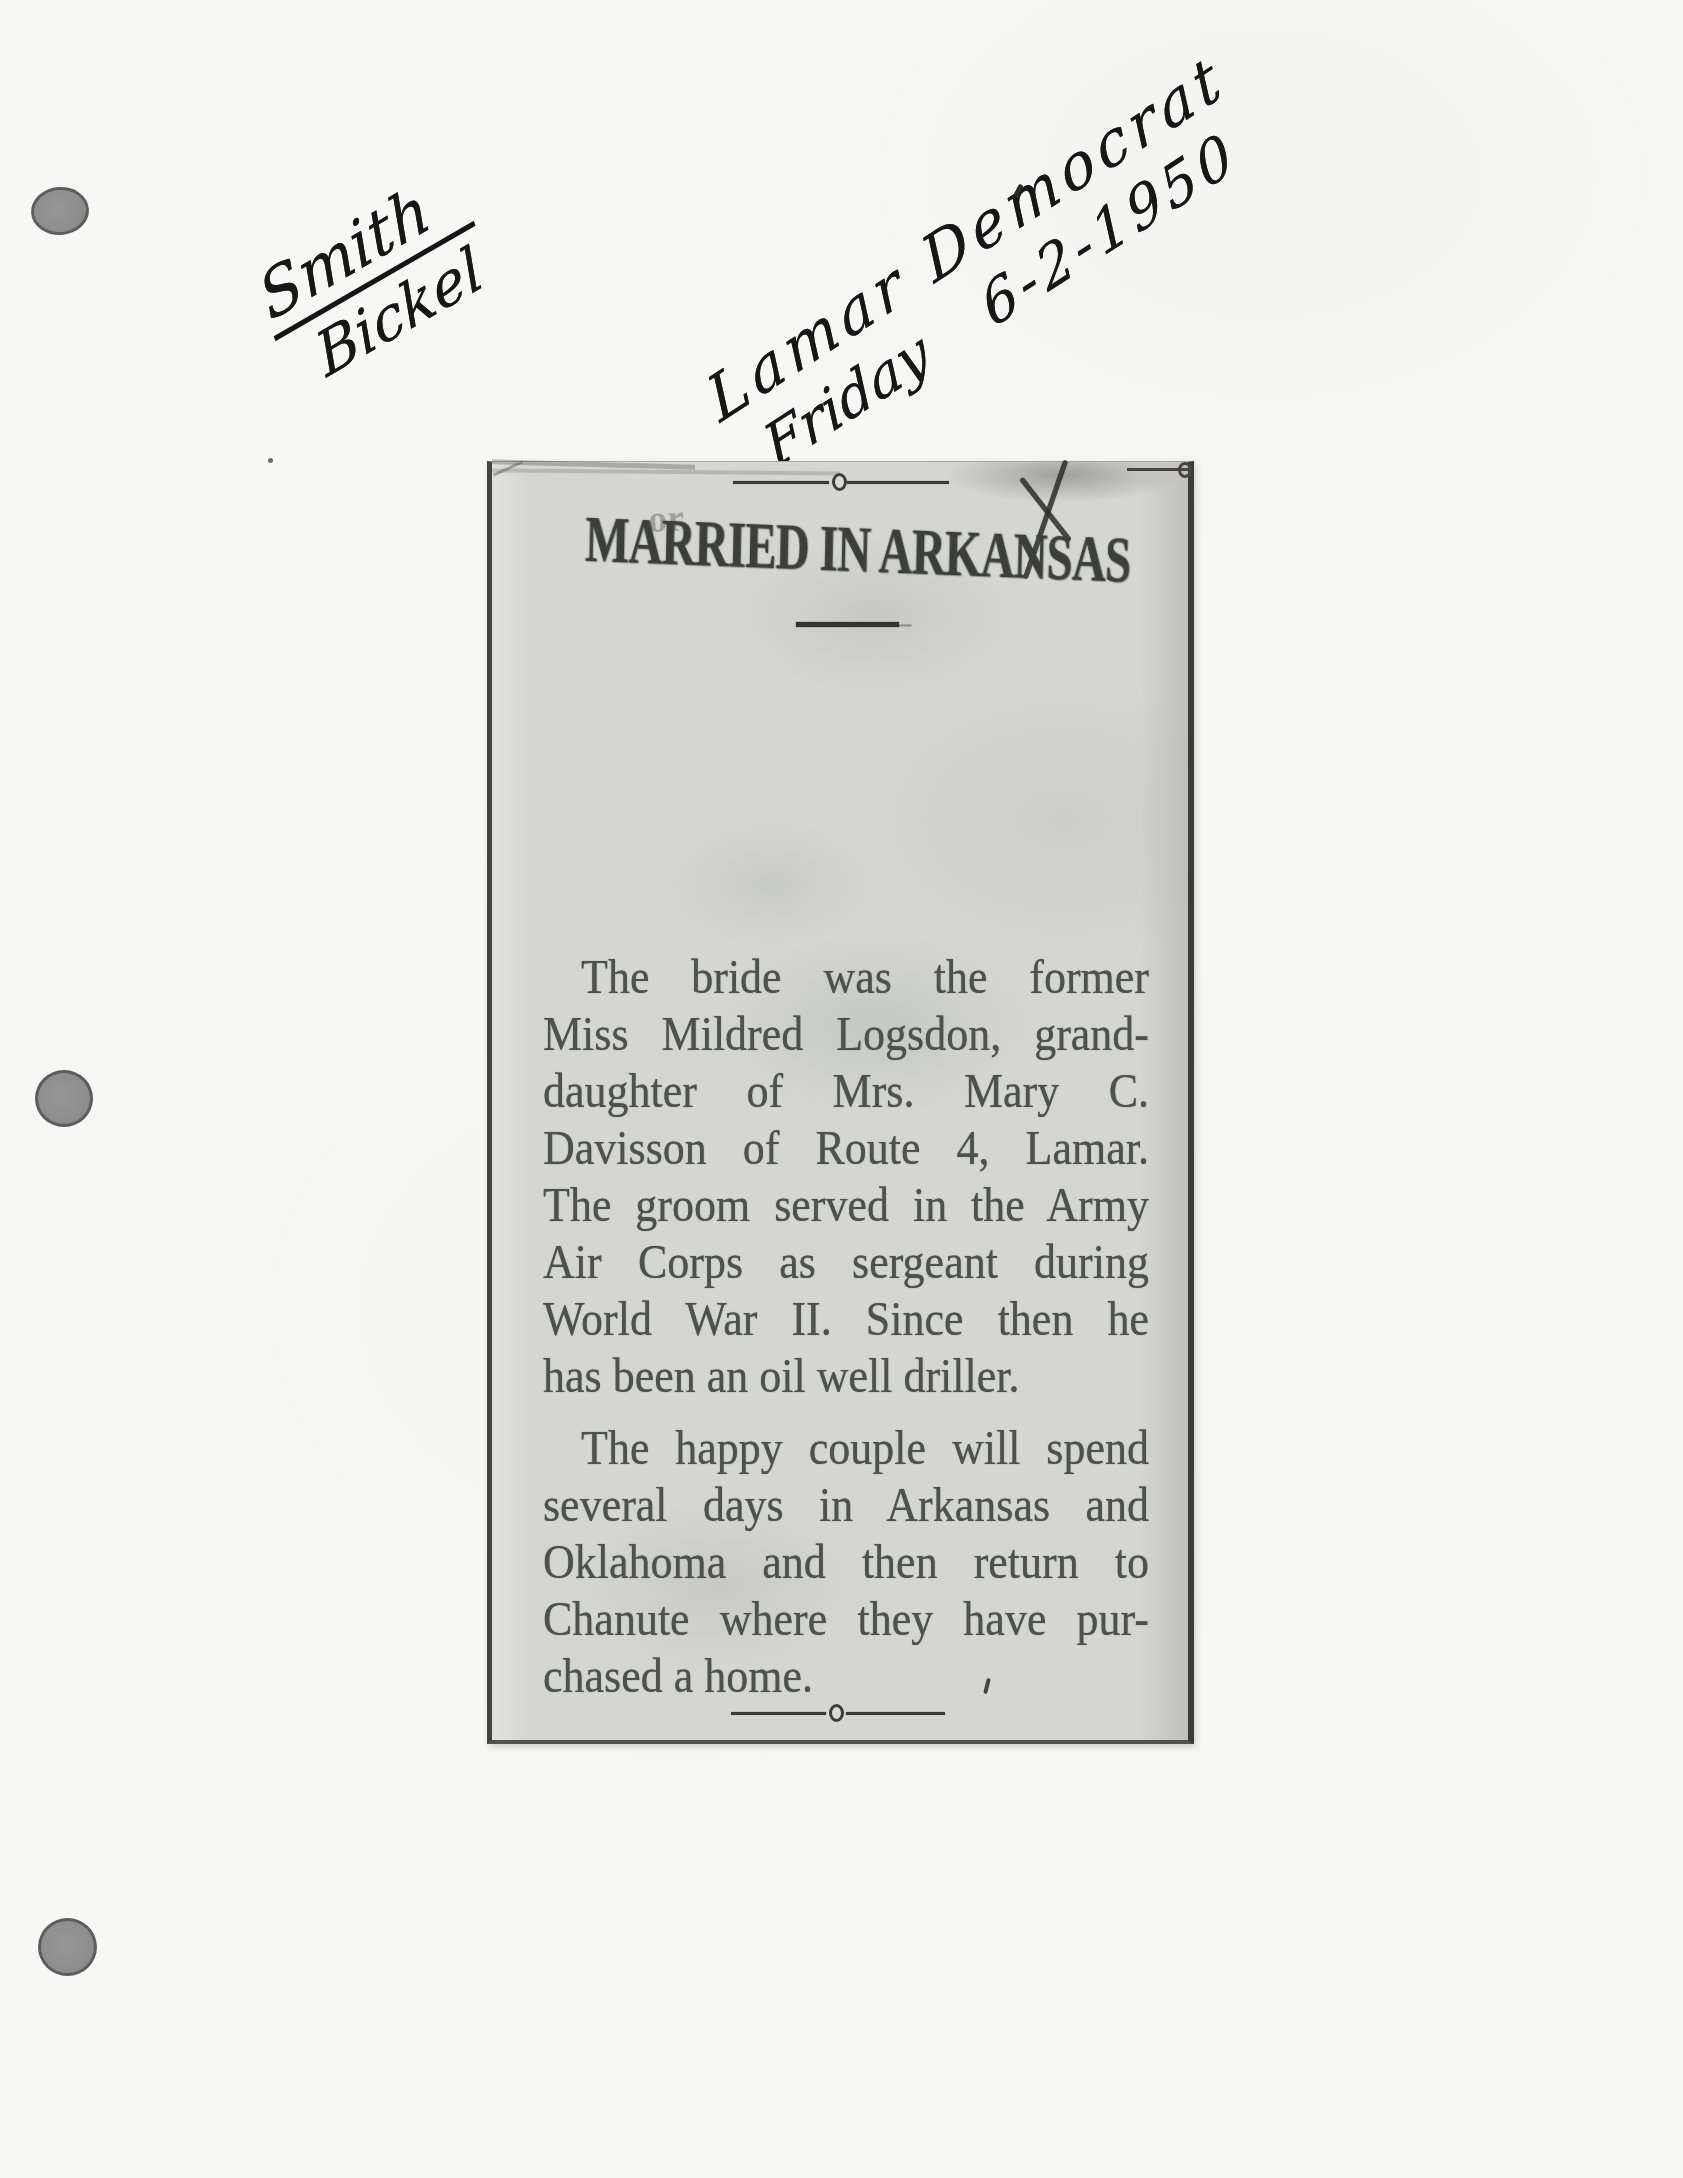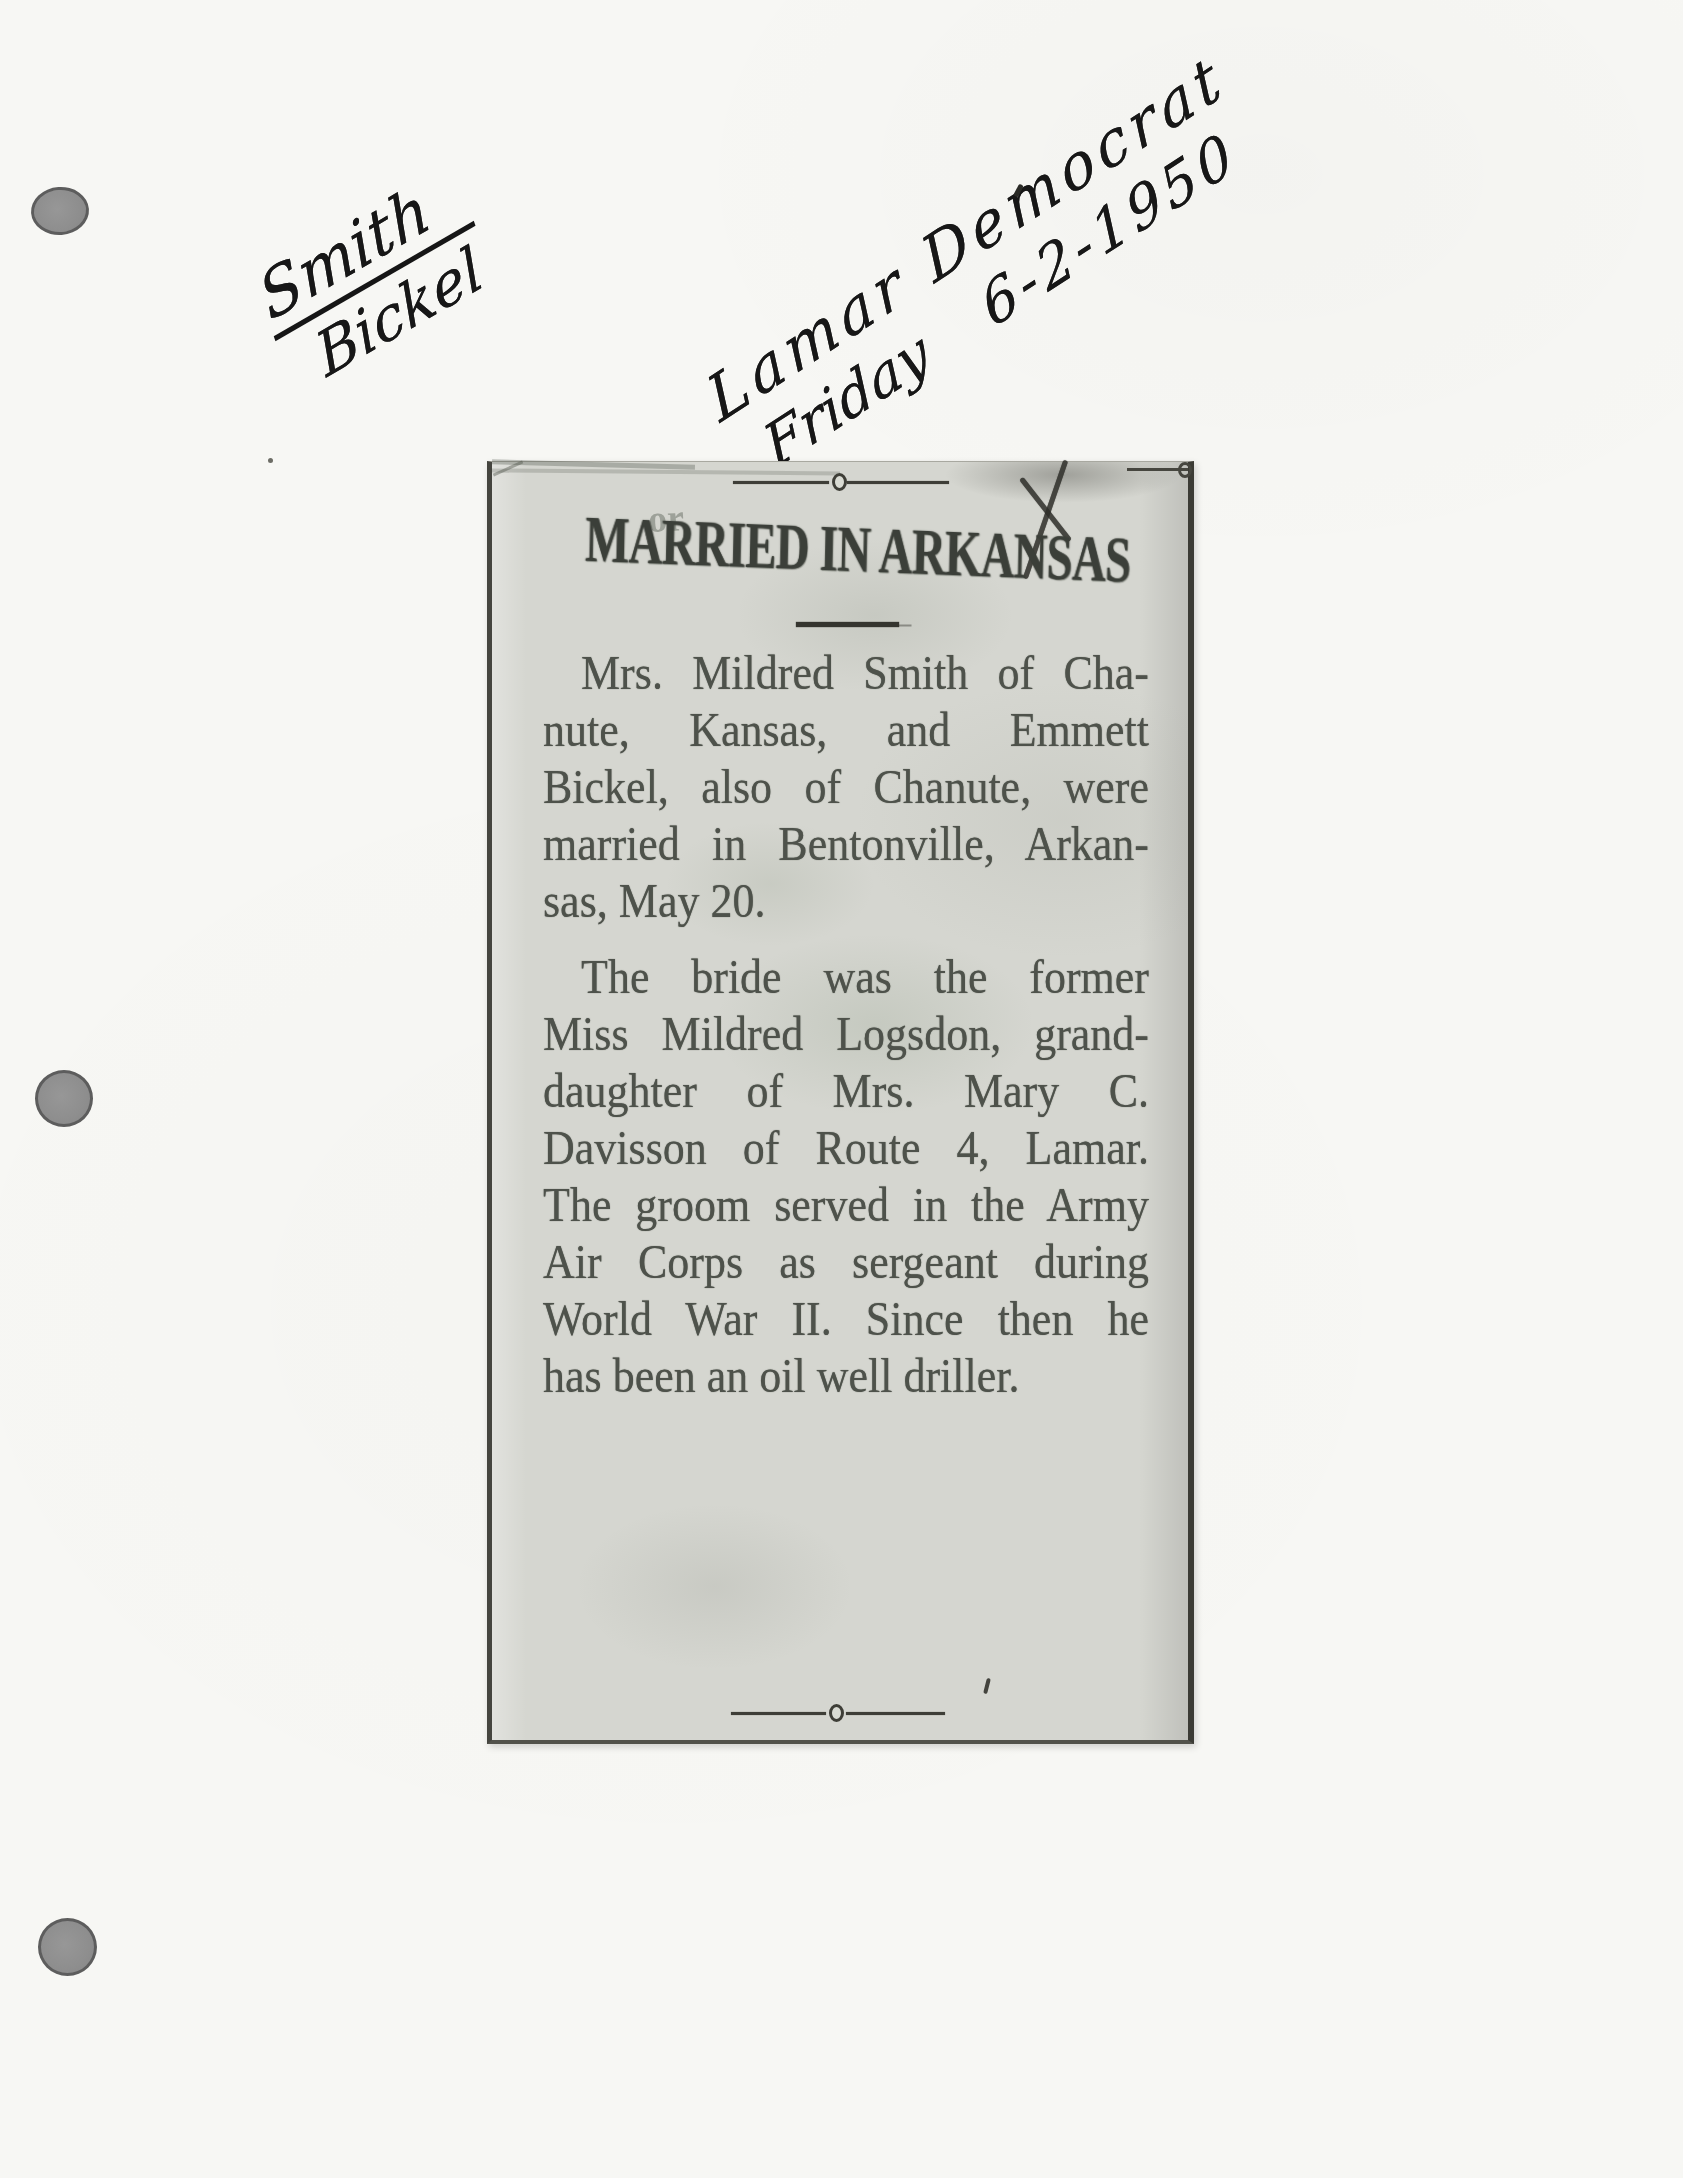--- a/index.html
+++ b/index.html
@@ -140,36 +140,36 @@
     <div class="xs xs2"></div>
 
     <span class="frag frag1">or</span>
     <div class="frag2"></div>
     <div class="frag3"></div>
     <div class="frag4"></div>
 
     <h1 class="headline">MARRIED IN ARKANSAS</h1>
     <div class="rule"></div>
 
-    <div class="para" id="p1">
-        <div class="nl nl-first">Mrs. Mildred Smith of Cha-</div>
-        <div class="nl">nute, Kansas, and Emmett</div>
-        <div class="nl">Bickel, also of Chanute, were</div>
-        <div class="nl">married in Bentonville, Arkan-</div>
-        <div class="nl nl-last">sas, May 20.</div>
-      </div>
     <div class="para" id="p2">
         <div class="nl nl-first">The bride was the former</div>
         <div class="nl">Miss Mildred Logsdon, grand-</div>
         <div class="nl">daughter of Mrs. Mary C.</div>
         <div class="nl">Davisson of Route 4, Lamar.</div>
         <div class="nl">The groom served in the Army</div>
         <div class="nl">Air Corps as sergeant during</div>
         <div class="nl">World War II. Since then he</div>
         <div class="nl nl-last">has been an oil well driller.</div>
+      </div>
+    <div class="para" id="p3">
+        <div class="nl nl-first">The happy couple will spend</div>
+        <div class="nl">several days in Arkansas and</div>
+        <div class="nl">Oklahoma and then return to</div>
+        <div class="nl">Chanute where they have pur-</div>
+        <div class="nl nl-last">chased a home.</div>
       </div>
 
     <div class="tick"></div>
 
     <div class="orn orn-bottom">
       <span class="l"></span>
       <span class="c"></span>
       <span class="r"></span>
     </div>
   </div>

